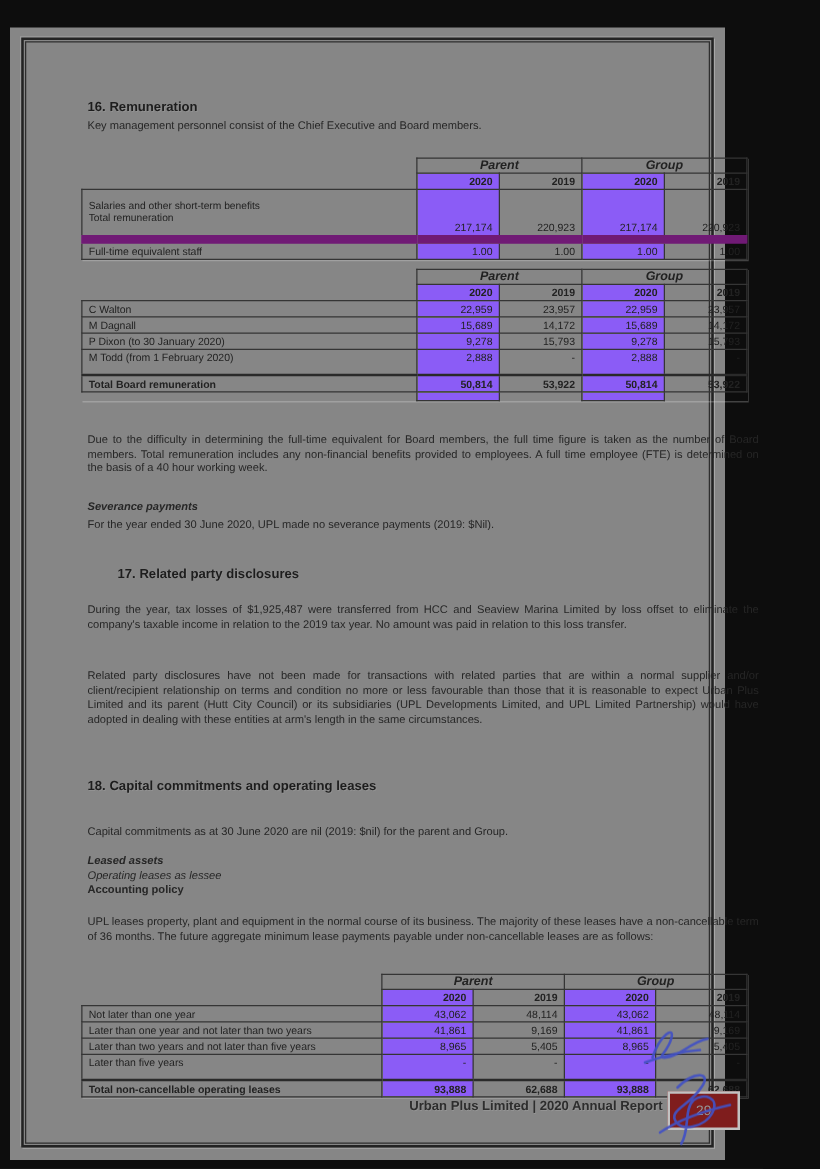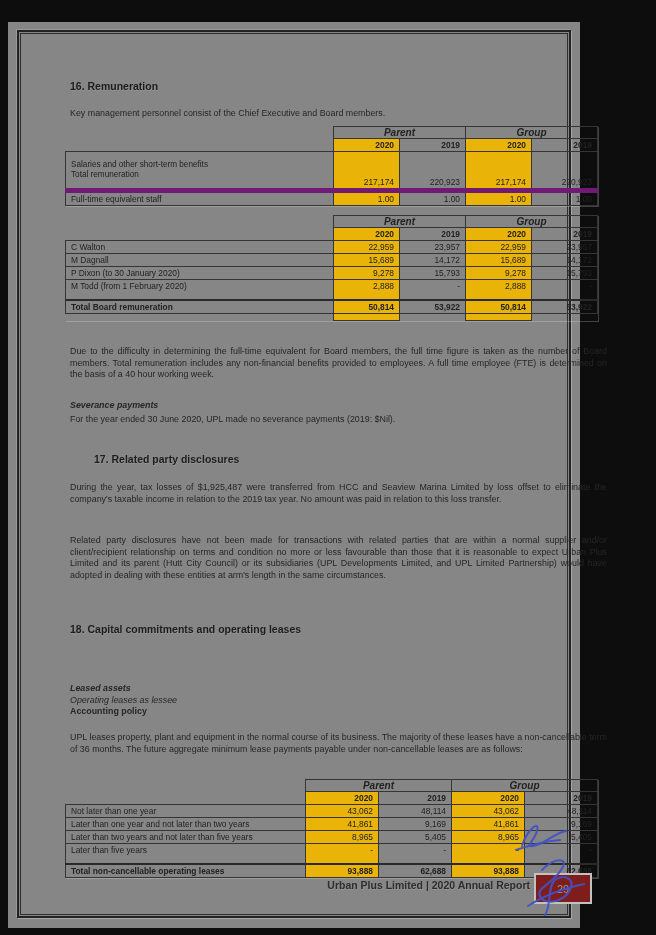--- a/index.html
+++ b/index.html
@@ -20,26 +20,26 @@
   .bold{font-weight:bold;}
   .bi{font-weight:bold;font-style:italic;}
   .it{font-style:italic;}
 
   table.doc{border-collapse:collapse;width:532px;table-layout:fixed;
             box-shadow:1px 1px 0 rgba(255,255,255,.22);}
   table.doc td{border:1px solid #353535;font-size:8.4px;color:#222;
                padding:1px 5px;overflow:hidden;white-space:nowrap;}
   td.lbl{text-align:left;}
   td.num{text-align:right;}
-  td.hl{background:#eab308;}
+  td.hl{background:#8b5cf6;}
   td.ghost{border:none !important;background:transparent !important;}
   tr.grp td{font-size:10px;font-style:italic;font-weight:bold;text-align:center;padding:0 2px;}
   tr.yrs td{font-weight:bold;}
   tr.total td{border-top:2px solid #2a2a2a;font-weight:bold;}
-  tr.boxed td{border-bottom:5px solid #701a75;}
+  tr.boxed td{border-bottom:7px solid #701a75;}
   tr.spacer td{height:6px;padding:0;}
   .tallrow td{height:34px;vertical-align:bottom;padding-bottom:3px;}
   .tallrow td.lbl{vertical-align:middle;white-space:normal;line-height:1.25;font-size:8.2px;}
   .padbottom td{height:17px;vertical-align:top;}
 
   .footer{position:absolute;top:850px;left:0;width:640px;height:32px;}
   .footer-text{position:absolute;right:118px;top:7px;font-size:10.5px;font-weight:bold;
                color:#2d2d2d;text-shadow:.5px .5px 0 rgba(255,255,255,.12);}
   .pagebox{position:absolute;right:56px;top:1px;width:54px;height:27px;background:#7f1d1d;
            border:2px solid #c2c2c2;display:flex;align-items:center;justify-content:center;
@@ -50,21 +50,21 @@
 <body>
 
 <div class="page">
   <div class="frame">
     <div class="frame-inner"></div>
   </div>
 
   <div class="scan-blur">
 
     <h3 class="sec blk" style="top:58px;">16. Remuneration</h3>
-    <p class="line blk" style="top:86px;">Key management personnel consist of the Chief Executive and Board members.</p>
+    <p class="line blk" style="top:73px;">Key management personnel consist of the Chief Executive and Board members.</p>
 
     <table class="doc" style="position:absolute;left:57px;top:104px;">
       <colgroup>
           <col style="width:268px">
           <col style="width:66px">
           <col style="width:66px">
           <col style="width:66px">
           <col style="width:66px">
         </colgroup>
       <tbody>
@@ -168,20 +168,21 @@
 
     <p class="body blk" style="top:324px;">Due to the difficulty in determining the full-time equivalent for Board members, the full time figure is taken as the number of Board members.  Total remuneration includes any non-financial benefits provided to employees.  A full time employee (FTE) is determined on the basis of a 40 hour working week.</p>
     <p class="line bi blk" style="top:378px;">Severance payments</p>
     <p class="line blk" style="top:392px;">For the year ended 30 June 2020, UPL made no severance payments (2019: $Nil).</p>
 
     <h3 class="sec blk" style="top:431px;margin-left:24px;">17. Related party disclosures</h3>
     <p class="body blk" style="top:460px;">During the year, tax losses of $1,925,487 were transferred from HCC and Seaview Marina Limited by loss offset to eliminate the company's taxable income in relation to the 2019 tax year. No amount was paid in relation to this loss transfer.</p>
     <p class="body blk" style="top:513px;">Related party disclosures have not been made for transactions with related parties that are within a normal supplier and/or client/recipient relationship on terms and condition no more or less favourable than those that it is reasonable to expect Urban Plus Limited and its parent (Hutt City Council) or its subsidiaries (UPL Developments Limited, and UPL Limited Partnership) would have adopted in dealing with these entities at arm's length in the same circumstances.</p>
 
     <h3 class="sec blk" style="top:601px;">18. Capital commitments and operating leases</h3>
+    <p class="line blk" style="top:638px;">Capital commitments as at 30 June 2020 are nil (2019: $nil) for the parent and Group.</p>
     <p class="line bi blk" style="top:661px;">Leased assets</p>
     <p class="line bold blk" style="top:684px;">Accounting policy</p>
     <p class="line it blk" style="top:673px;">Operating leases as lessee</p>
     <p class="body blk" style="top:710px;">UPL leases property, plant and equipment in the normal course of its business. The majority of these leases have a non-cancellable term of 36 months. The future aggregate minimum lease payments payable under non-cancellable leases are as follows:</p>
 
     <table class="doc" style="position:absolute;left:57px;top:757px;">
       <colgroup>
           <col style="width:240px">
           <col style="width:73px">
           <col style="width:73px">

